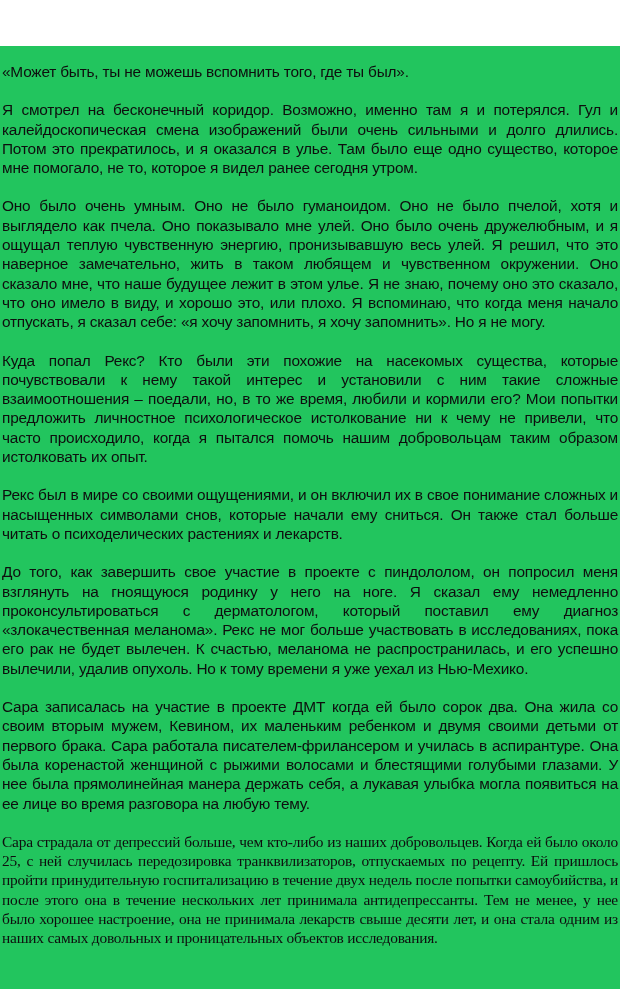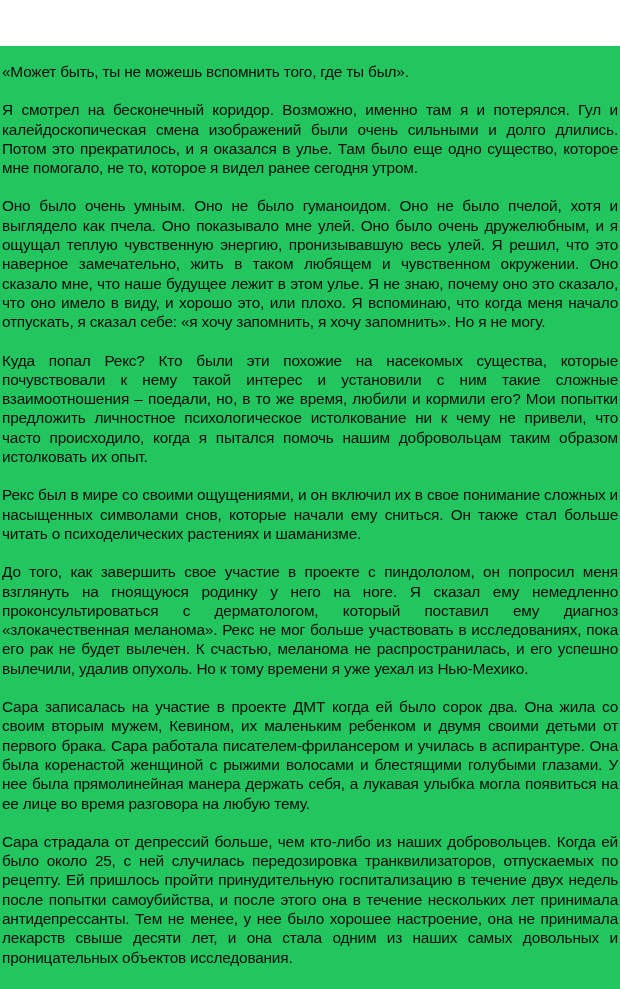--- a/index.html
+++ b/index.html
@@ -23,20 +23,21 @@
     line-height: 19.3px;
     color: #0e0e0e;
     text-align: justify;
     letter-spacing: -0.2px;
   }
   .para {
     margin: 0 0 19px 0;
   }
   .para:last-child {
     margin-bottom: 0;
+    font-family: Liberation Serif, serif;
   }
   .para.italic {
   }
   .page-number {
     position: absolute;
     left: 0;
     right: 0;
     bottom: 12px;
     text-align: center;
     font-family: "Liberation Serif", "DejaVu Serif", serif;
@@ -47,19 +48,19 @@
 </style>
 </head>
 <body>
 
 <div class="page">
   <div class="text-block">
     <p class="para">«Может быть, ты не можешь вспомнить того, где ты был».</p>
     <p class="para italic">Я смотрел на бесконечный коридор. Возможно, именно там я и потерялся. Гул и калейдоскопическая смена изображений были очень сильными и долго длились. Потом это прекратилось, и я оказался в улье. Там было еще одно существо, которое мне помогало, не то, которое я видел ранее сегодня утром.</p>
     <p class="para italic">Оно было очень умным. Оно не было гуманоидом. Оно не было пчелой, хотя и выглядело как пчела. Оно показывало мне улей. Оно было очень дружелюбным, и я ощущал теплую чувственную энергию, пронизывавшую весь улей. Я решил, что это наверное замечательно, жить в таком любящем и чувственном окружении. Оно сказало мне, что наше будущее лежит в этом улье. Я не знаю, почему оно это сказало, что оно имело в виду, и хорошо это, или плохо. Я вспоминаю, что когда меня начало отпускать, я сказал себе: «я хочу запомнить, я хочу запомнить». Но я не могу.</p>
     <p class="para">Куда попал Рекс? Кто были эти похожие на насекомых существа, которые почувствовали к нему такой интерес и установили с ним такие сложные взаимоотношения – поедали, но, в то же время, любили и кормили его? Мои попытки предложить личностное психологическое истолкование ни к чему не привели, что часто происходило, когда я пытался помочь нашим добровольцам таким образом истолковать их опыт.</p>
-    <p class="para">Рекс был в мире со своими ощущениями, и он включил их в свое понимание сложных и насыщенных символами снов, которые начали ему сниться. Он также стал больше читать о психоделических растениях и шаманизме.</p>
+    <p class="para">Рекс был в мире со своими ощущениями, и он включил их в свое понимание сложных и насыщенных символами снов, которые начали ему сниться. Он также стал больше читать о психоделических растениях и лекарств.</p>
     <p class="para">До того, как завершить свое участие в проекте с пиндололом, он попросил меня взглянуть на гноящуюся родинку у него на ноге. Я сказал ему немедленно проконсультироваться с дерматологом, который поставил ему диагноз «злокачественная меланома». Рекс не мог больше участвовать в исследованиях, пока его рак не будет вылечен. К счастью, меланома не распространилась, и его успешно вылечили, удалив опухоль. Но к тому времени я уже уехал из Нью-Мехико.</p>
     <p class="para">Сара записалась на участие в проекте ДМТ когда ей было сорок два. Она жила со своим вторым мужем, Кевином, их маленьким ребенком и двумя своими детьми от первого брака. Сара работала писателем-фрилансером и училась в аспирантуре. Она была коренастой женщиной с рыжими волосами и блестящими голубыми глазами. У нее была прямолинейная манера держать себя, а лукавая улыбка могла появиться на ее лице во время разговора на любую тему.</p>
     <p class="para">Сара страдала от депрессий больше, чем кто-либо из наших добровольцев. Когда ей было около 25, с ней случилась передозировка транквилизаторов, отпускаемых по рецепту. Ей пришлось пройти принудительную госпитализацию в течение двух недель после попытки самоубийства, и после этого она в течение нескольких лет принимала антидепрессанты. Тем не менее, у нее было хорошее настроение, она не принимала лекарств свыше десяти лет, и она стала одним из наших самых довольных и проницательных объектов исследования.</p>
   </div>
   <div class="page-number">168</div>
 </div>
 
 </body></html>

